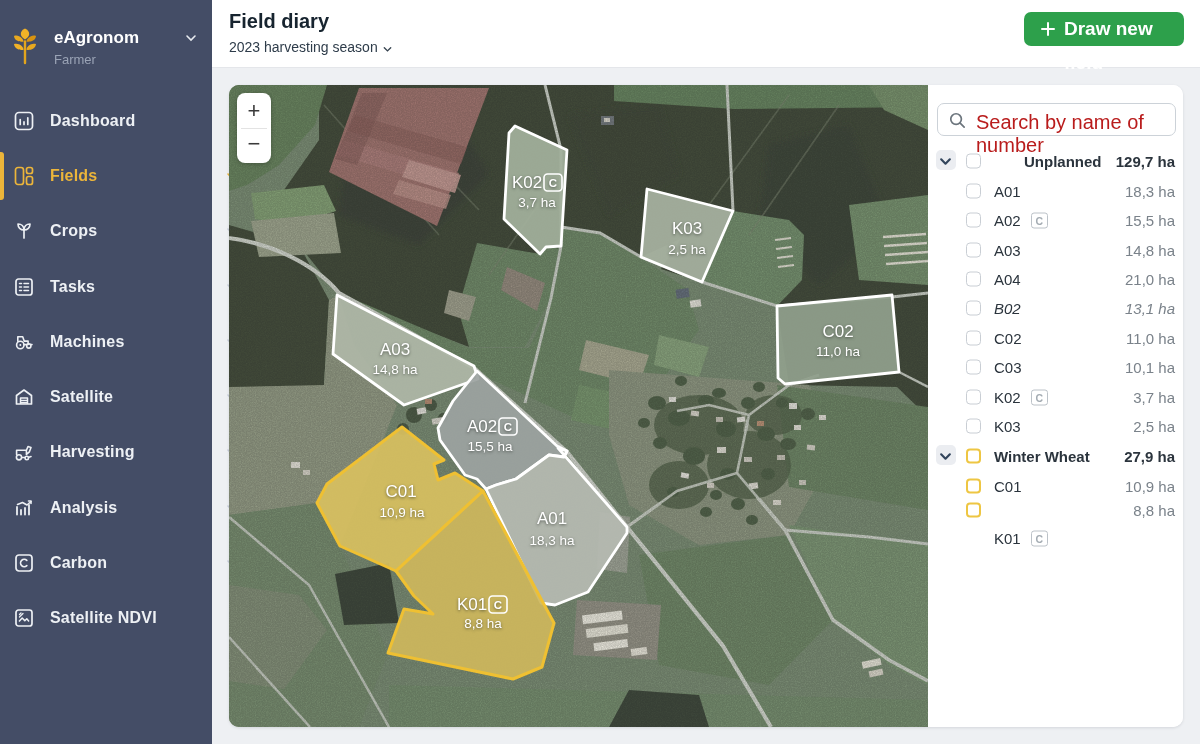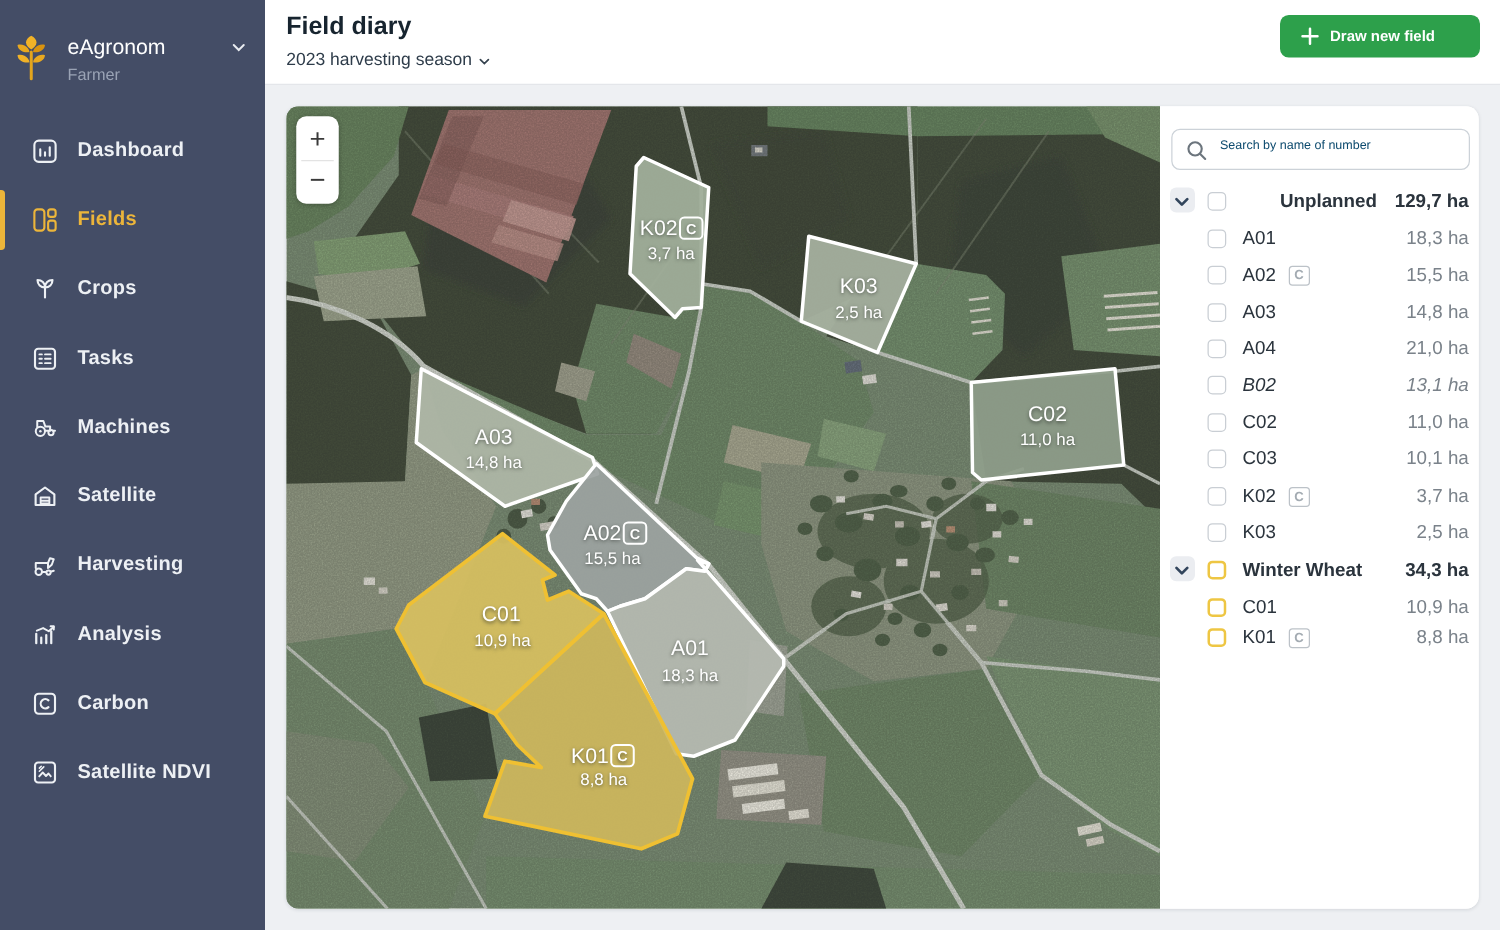--- a/index.html
+++ b/index.html
@@ -1,20 +1,20 @@
 <!DOCTYPE html>
 <html><head>
 <meta charset="utf-8">
 <style>
   * { margin:0; padding:0; box-sizing:border-box; }
   html,body { width:1200px; height:744px; overflow:hidden; }
   body { position:relative; background:#eef0f3; font-family:"Liberation Sans",sans-serif; }
   .sidebar { position:absolute; left:0; top:0; width:212px; height:744px; background:#444d66; }
   .topbar { position:absolute; left:212px; top:0; width:988px; height:68px; background:#fff; border-bottom:1px solid #e4e6ea; }
-  .menu-item { position:absolute; left:12px; width:256px; height:42px; }
+  .menu-item { position:absolute; left:0; width:256px; height:42px; }
   .menu-item .mi-icon { position:absolute; left:14px; top:50%; transform:translateY(-50%); width:20px; height:20px; }
   .menu-item .mi-label { position:absolute; left:50px; top:50%; transform:translateY(-50%); font-size:16px; font-weight:600; color:#edf0f4; letter-spacing:0.2px; }
   .menu-item .mi-chev { position:absolute; right:18px; top:50%; transform:translateY(-50%); width:12px; height:12px; }
   .card { position:absolute; left:229px; top:85px; width:954px; height:642px; background:#fff; border-radius:10px; box-shadow:0 1px 3px rgba(40,50,60,0.13); overflow:hidden; }
   .mapwrap { position:absolute; left:0; top:0; width:699px; height:642px; }
   .panel { position:absolute; left:699px; top:0; width:255px; height:642px; background:#fff; }
   .srow { position:absolute; left:0; width:255px; height:29px; }
   .chk { position:absolute; top:50%; transform:translateY(-50%); width:15px; height:15px; border:1.7px solid #c9ced4; border-radius:4px; background:#fff; }
   .chk.y { border-color:#eec643; border-width:2px; }
   .rlabel { position:absolute; top:50%; transform:translateY(-50%); font-size:15px; color:#2b343d; }
@@ -30,21 +30,21 @@
 
   <svg style="position:absolute;left:13px;top:27px" width="24" height="38" viewBox="0 0 24 38">
     <path d="M12 14.5V36" stroke="#e3a51d" stroke-width="2.4" stroke-linecap="round"></path>
     <path d="M12 1.5c-2.6 1.3-4.2 3.2-4.2 5.5 0 2.2 1.8 3.9 4.2 5.6 2.4-1.7 4.2-3.4 4.2-5.6 0-2.3-1.6-4.2-4.2-5.5z" fill="#f1b227"></path>
     <path d="M10.6 14.6c-.3-2.2-1.8-4.1-4-5.2-2-1-4-1.1-5.6-.5.1 1.7 1 3.5 3 4.7 1.9 1.2 4.4 1.4 6.6 1z" fill="#e8a81f"></path>
     <path d="M13.4 14.6c.3-2.2 1.8-4.1 4-5.2 2-1 4-1.1 5.6-.5-.1 1.7-1 3.5-3 4.7-1.9 1.2-4.4 1.4-6.6 1z" fill="#d9930f"></path>
     <path d="M10.6 22.8c-.3-2.2-1.8-4.1-4-5.2-2-1-4-1.1-5.6-.5.1 1.7 1 3.5 3 4.7 1.9 1.2 4.4 1.4 6.6 1z" fill="#f1b227"></path>
     <path d="M13.4 22.8c.3-2.2 1.8-4.1 4-5.2 2-1 4-1.1 5.6-.5-.1 1.7-1 3.5-3 4.7-1.9 1.2-4.4 1.4-6.6 1z" fill="#e8a81f"></path>
   </svg>
 
-  <div style="position:absolute;left:54px;top:28px;font-size:17px;font-weight:400;color:#fff;">eAgronom</div>
+  <div style="position:absolute;left:54px;top:28px;font-size:17px;font-weight:700;color:#fff;">eAgronom</div>
 
   <div style="position:absolute;left:54px;top:52px;font-size:13px;color:#9aa3b5;">Farmer</div>
 
   <svg style="position:absolute;left:185px;top:32px" width="12" height="12" viewBox="0 0 12 12">
       <path d="M2 4l4 4 4-4" fill="none" stroke="#e8ebf0" stroke-width="1.6" stroke-linecap="round"></path>
     </svg>
 
   <div style="position:absolute;left:0;top:152px;width:4px;height:48px;background:#ecb53a;border-radius:0 3px 3px 0;"></div>
 
   <div class="menu-item" style="top:100px;">
@@ -165,21 +165,21 @@
 
   <div style="position:absolute;left:17px;top:39px;font-size:14px;color:#2e3c4a;">2023 harvesting season</div>
   <svg style="position:absolute;left:170px;top:44px" width="11" height="11" viewBox="0 0 12 12">
       <path d="M2.5 4l3.5 3.5L9.5 4" fill="none" stroke="#36434f" stroke-width="1.5" stroke-linecap="round"></path>
     </svg>
 
   <div style="position:absolute;left:812px;top:12px;width:160px;height:34px;background:#2da04b;border-radius:7px;">
     <svg style="position:absolute;left:16px;top:9px" width="16" height="16" viewBox="0 0 16 16">
         <path d="M8 2v12M2 8h12" stroke="#fff" stroke-width="2" stroke-linecap="round"></path>
       </svg>
-    <div style="position:absolute;left:40px;top:0;color:#fff;font-size:12px;font-weight:600;line-height:34px;">Draw new field</div>
+    <div style="position:absolute;left:40px;top:0;color:#fff;font-size:19px;font-weight:600;line-height:34px;">Draw new field</div>
   </div>
 </div>
 
 <div class="card">
 
   <div class="mapwrap">
   <svg width="699" height="642" viewBox="0 0 699 642" style="display:block">
     <defs>
       <filter id="soft" x="-20%" y="-20%" width="140%" height="140%">
             <feGaussianBlur stdDeviation="3"></feGaussianBlur>
@@ -455,21 +455,21 @@
   </svg>
   </div>
 
   <div class="panel">
 
     <div style="position:absolute;left:9px;top:18px;width:239px;height:33px;border:1px solid #ccd2d8;border-radius:7px;background:#fff;">
       <svg style="position:absolute;left:10px;top:7px" width="19" height="19" viewBox="0 0 20 20">
           <circle cx="8.5" cy="8.5" r="5.6" fill="none" stroke="#6c757d" stroke-width="1.8"></circle>
           <path d="M12.8 12.8l4.2 4.2" stroke="#6c757d" stroke-width="1.8" stroke-linecap="round"></path>
         </svg>
-      <div style="position:absolute;left:38px;top:7px;font-size:10px;color:#0c4a6e;">Search by name of number</div>
+      <div style="position:absolute;left:38px;top:7px;font-size:20px;color:#b91c1c;">Search by name of number</div>
     </div>
 
     <div class="srow" style="top:61px;">
       <span style="position:absolute;left:8px;top:4px;width:20px;height:20px;background:#ebedf1;border-radius:5px;"></span>
       <svg style="position:absolute;left:11px;top:9px" width="13" height="13" viewBox="0 0 12 12">
           <path d="M2 4l4 4 4-4" fill="none" stroke="#32455c" stroke-width="2" stroke-linecap="round" stroke-linejoin="round"></path>
         </svg>
       <span class="chk" style="left:38px;"></span>
       <span class="rlabel" style="left:66px;font-weight:700;margin-left:30px;">Unplanned</span>
       <span class="rvalue" style="color:#2b343d;font-weight:700;">129,7 ha</span>
@@ -529,32 +529,32 @@
       <span class="rvalue">2,5 ha</span>
     </div>
 
     <div class="srow" style="top:356px;">
       <span style="position:absolute;left:8px;top:4px;width:20px;height:20px;background:#ebedf1;border-radius:5px;"></span>
       <svg style="position:absolute;left:11px;top:9px" width="13" height="13" viewBox="0 0 12 12">
           <path d="M2 4l4 4 4-4" fill="none" stroke="#32455c" stroke-width="2" stroke-linecap="round" stroke-linejoin="round"></path>
         </svg>
       <span class="chk y" style="left:38px;"></span>
       <span class="rlabel" style="left:66px;font-weight:700;">Winter Wheat</span>
-      <span class="rvalue" style="color:#2b343d;font-weight:700;">34,3 ha</span>
+      <span class="rvalue" style="color:#2b343d;font-weight:700;">27,9 ha</span>
     </div>
 
     <div class="srow" style="top:386px;">
       <span class="chk y" style="left:38px;"></span>
       <span class="rlabel" style="left:66px;">C01</span>
       <span class="rvalue">10,9 ha</span>
     </div>
 
     <div class="srow" style="top:410px;">
       <span class="chk y" style="left:38px;"></span>
-      <span class="rlabel" style="left:66px;">K01<span class="cbadge">C</span></span>
+      <span class="rlabel" style="left:66px;margin-top:28px;">K01<span class="cbadge">C</span></span>
       <span class="rvalue">8,8 ha</span>
     </div>
   </div>
 </div>
 
 <div class="zoomctl" style="left:237px;top:93px;">
   <div class="zb" style="top:0;line-height:36px;">+</div>
   <div style="position:absolute;left:4px;top:35px;width:26px;height:1px;background:#e3e3e3;"></div>
   <div class="zb" style="top:35px;line-height:32px;">−</div>
 </div>

